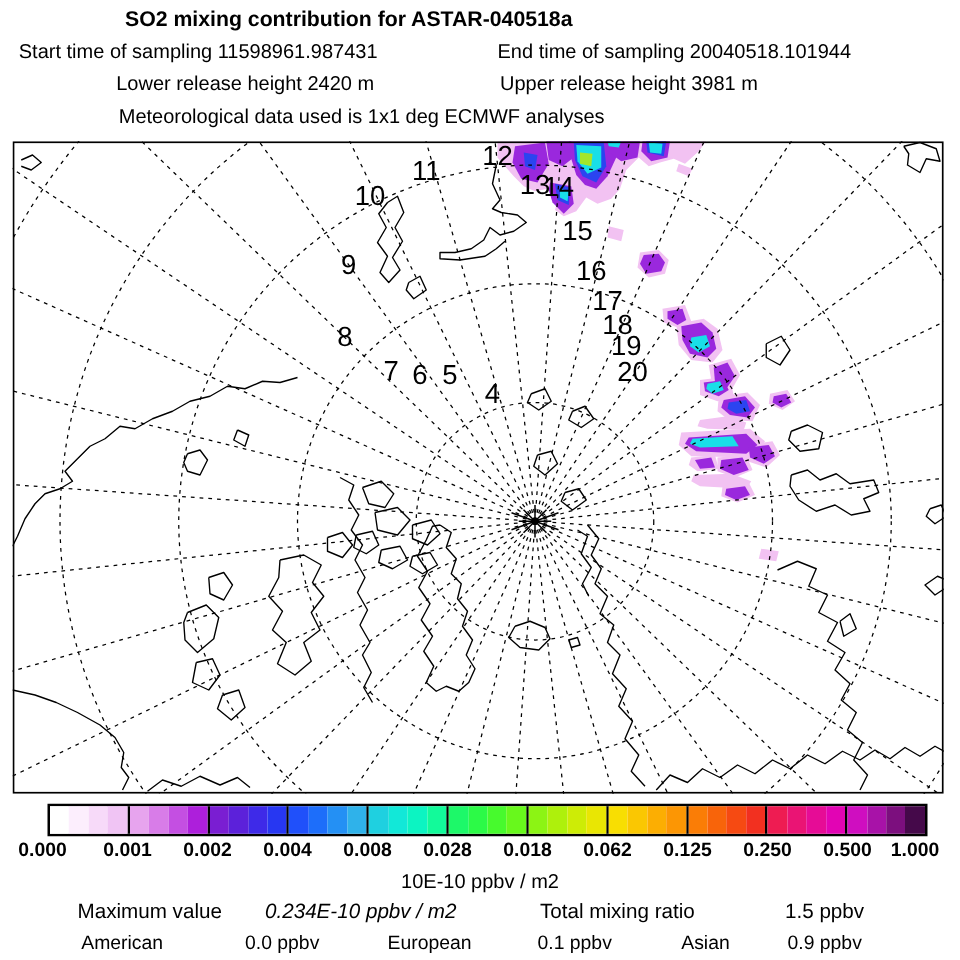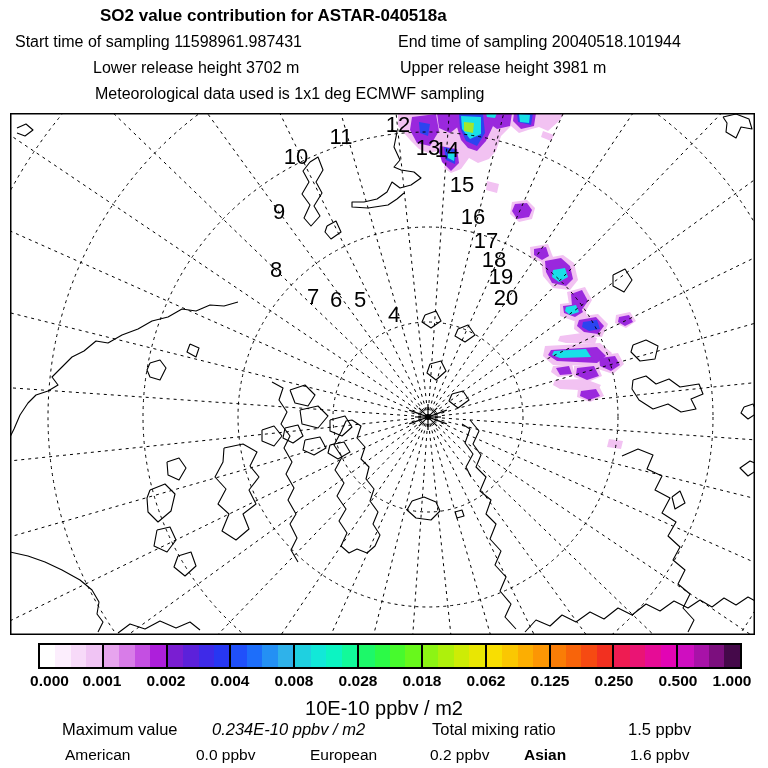--- a/index.html
+++ b/index.html
@@ -6,34 +6,34 @@
   body{width:768px;height:768px;position:relative;font-family:"Liberation Sans",sans-serif;color:#000;overflow:hidden;}
   .abs{position:absolute;white-space:nowrap;}
   .hdr-title{font-size:17px;font-weight:bold;}
   .hdr-line{font-size:16px;}
   #map-wrap{position:absolute;left:10px;top:113px;width:745px;height:522px;}
   #colorbar{position:absolute;left:38px;top:643px;width:704px;height:26px;display:flex;border:2px solid #000;box-sizing:border-box;}
   .cb-seg{flex:1;display:flex;border-right:2px solid #000;}
   .cb-seg:last-child{border-right:none;}
   .cb-step{flex:1;}
   .cb-tick{position:absolute;top:672px;transform:translateX(-50%);font-size:15.5px;font-weight:bold;}
-  #unit-line{position:absolute;left:0;top:697px;width:768px;text-align:center;font-size:20px;}
+  #unit-line{position:absolute;left:0;top:697px;width:768px;text-align:center;font-size:16px;}
   .ftr{font-size:16.5px;}
   .ftr2{font-size:15.5px;}
   svg text{font-family:"Liberation Sans",sans-serif;}
 </style>
 </head>
 <body>
 
-<div class="abs hdr-title" style="left:100px;top:6px;">SO2 value contribution for ASTAR-040518a</div>
+<div class="abs hdr-title" style="left:100px;top:6px;">SO2 mixing contribution for ASTAR-040518a</div>
 <div class="abs hdr-line" style="left:15px;top:33px;">Start time of sampling 11598961.987431</div>
 <div class="abs hdr-line" style="left:398px;top:33px;">End time of sampling 20040518.101944</div>
-<div class="abs hdr-line" style="left:93px;top:59px;">Lower release height 3702 m</div>
+<div class="abs hdr-line" style="left:93px;top:59px;">Lower release height 2420 m</div>
 <div class="abs hdr-line" style="left:400px;top:59px;">Upper release height 3981 m</div>
-<div class="abs hdr-line" style="left:95px;top:85px;">Meteorological data used is 1x1 deg ECMWF sampling</div>
+<div class="abs hdr-line" style="left:95px;top:85px;">Meteorological data used is 1x1 deg ECMWF analyses</div>
 
 <div id="map-wrap">
   <svg id="map-svg" width="745" height="522" viewBox="10 113 745 522">
       <polygon points="398,113 565,113 559,121 548,131 539,127 528,130 519,133 511,126 501,136 496,151 489,159 478,163 469,158 461,169 451,173 444,168 447,156 438,151 428,153 419,149 411,141 404,133 398,126" fill="#f2c2f2" stroke="none"></polygon>
       <polygon points="543,131 554,135 551,141 541,137" fill="#f2c2f2" stroke="none"></polygon>
       <polygon points="487,181 499,184 497,193 486,190" fill="#f2c2f2" stroke="none"></polygon>
       <polygon points="512,202 527,200 535,208 532,219 519,222 510,214" fill="#f2c2f2" stroke="none"></polygon>
       <polygon points="530,247 548,244 553,257 545,263 531,258" fill="#f2c2f2" stroke="none"></polygon>
       <polygon points="541,259 563,255 574,263 578,280 570,290 553,288 543,276" fill="#f2c2f2" stroke="none"></polygon>
       <polygon points="567,292 585,287 592,300 584,314 570,310" fill="#f2c2f2" stroke="none"></polygon>
@@ -249,21 +249,21 @@
       <div class="cb-step" style="background: rgb(226, 4, 180);"></div>
     </div>
     <div class="cb-seg">
       <div class="cb-step" style="background: rgb(207, 14, 192);"></div>
       <div class="cb-step" style="background: rgb(168, 18, 168);"></div>
       <div class="cb-step" style="background: rgb(124, 15, 126);"></div>
       <div class="cb-step" style="background: rgb(69, 9, 74);"></div>
     </div>
   </div>
 <div id="cb-ticks">
-    <span class="cb-tick" style="left: 34px; padding-left: 31px;">0.000</span>
+    <span class="cb-tick" style="left: 34px;">0.000</span>
     <span class="cb-tick" style="left: 102px; text-align: right;">0.001</span>
     <span class="cb-tick" style="left: 166px;">0.002</span>
     <span class="cb-tick" style="left: 230px;">0.004</span>
     <span class="cb-tick" style="left: 294px;">0.008</span>
     <span class="cb-tick" style="left: 358px;">0.028</span>
     <span class="cb-tick" style="left: 422px;">0.018</span>
     <span class="cb-tick" style="left: 486px;">0.062</span>
     <span class="cb-tick" style="left: 550px;">0.125</span>
     <span class="cb-tick" style="left: 614px;">0.250</span>
     <span class="cb-tick" style="left: 678px;">0.500</span>
@@ -271,15 +271,15 @@
   </div>
 <div id="unit-line">10E-10 ppbv / m2</div>
 
 <div class="abs ftr" style="left:62px;top:720px;">Maximum value</div>
 <div class="abs ftr" style="left:212px;top:720px;font-style:italic;">0.234E-10 ppbv / m2</div>
 <div class="abs ftr" style="left:432px;top:720px;">Total mixing ratio</div>
 <div class="abs ftr" style="left:628px;top:720px;">1.5 ppbv</div>
 <div class="abs ftr2" style="left:65px;top:746px;">American</div>
 <div class="abs ftr2" style="left:196px;top:746px;">0.0 ppbv</div>
 <div class="abs ftr2" style="left:310px;top:746px;">European</div>
-<div class="abs ftr2" style="left:430px;top:746px;">0.2 ppbv</div>
-<div class="abs ftr2" style="left:524px;top:746px;font-weight:bold;">Asian</div>
-<div class="abs ftr2" style="left:630px;top:746px;">1.6 ppbv</div>
+<div class="abs ftr2" style="left:430px;top:746px;">0.1 ppbv</div>
+<div class="abs ftr2" style="left:545px;top:746px;">Asian</div>
+<div class="abs ftr2" style="left:630px;top:746px;">0.9 ppbv</div>
 
 </body></html>

